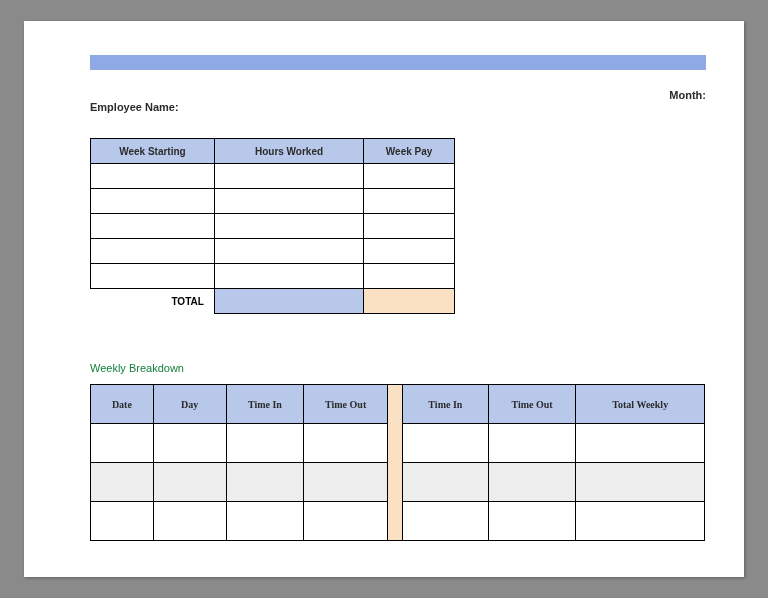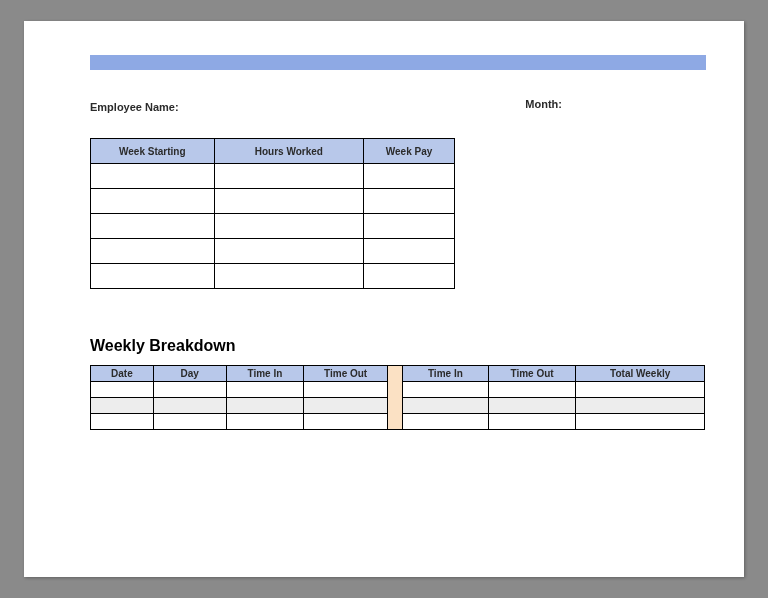--- a/index.html
+++ b/index.html
@@ -31,22 +31,23 @@
     align-items: center;
     margin-bottom: 6px;
     height: 18px;
   }
   .info-left {
     font-weight: bold;
     color: #2b2b2b;
   }
   .info-right {
     display: flex;
-    align-items: flex-start;
+    align-items: flex-end;
     gap: 6px;
+    flex-direction: column;
   }
   .info-right-label {
     font-weight: bold;
     color: #2b2b2b;
     text-align: right;
   }
   .info-right-field {
     width: 138px;
     height: 18px;
   }
@@ -76,23 +77,23 @@
   .summary-table .col-tp { width: 98px; }
   .summary-table .total-label {
     font-weight: bold;
     text-align: right;
     padding-right: 10px;
     border: none;
   }
   .summary-table .total-hw { background: #b8c8ea; }
   .summary-table .total-tp { background: #fbe1c4; }
   .weekly-title {
-    font-weight: bold;
-    font-size: 16px;
-    color: #000000;
+    font-weight: normal;
+    font-size: 11px;
+    color: #15803d;
     margin-top: 48px;
     margin-bottom: 10px;
   }
   .weekly-wrap {
     display: flex;
     gap: 0;
   }
   .wk-left {
     border-collapse: collapse;
     width: 298px;
@@ -102,24 +103,25 @@
     border-top: 1px solid #000;
     border-bottom: 1px solid #000;
     background: #fbe1c4;
   }
   .wk-right {
     border-collapse: collapse;
     width: 303px;
   }
   .wk-left th, .wk-left td, .wk-right th, .wk-right td {
     border: 1px solid #000;
-    height: 16px;
+    height: 39px;
     font-size: 10px;
     text-align: center;
     vertical-align: middle;
+    font-family: Liberation Serif, serif;
   }
   .wk-left th, .wk-right th {
     background: #b8c8ea;
     font-weight: bold;
     color: #2b2b2b;
   }
   .wk-left .c-date { width: 63px; }
   .wk-left .c-day  { width: 73px; margin-top: 43px; }
   .wk-left .c-tin  { width: 78px; }
   .wk-left .c-tout { width: 84px; }
@@ -171,20 +173,25 @@
       <tr>
         <td></td>
         <td></td>
         <td></td>
       </tr>
       <tr>
         <td></td>
         <td></td>
         <td></td>
       </tr>
+      <tr>
+        <td class="total-label">TOTAL</td>
+        <td class="total-hw"></td>
+        <td class="total-tp"></td>
+      </tr>
     </tbody>
   </table>
 
   <div class="weekly-title">Weekly Breakdown</div>
 
   <div class="weekly-wrap">
     <table class="wk-left">
       <thead>
         <tr>
           <th class="c-date">Date</th>

